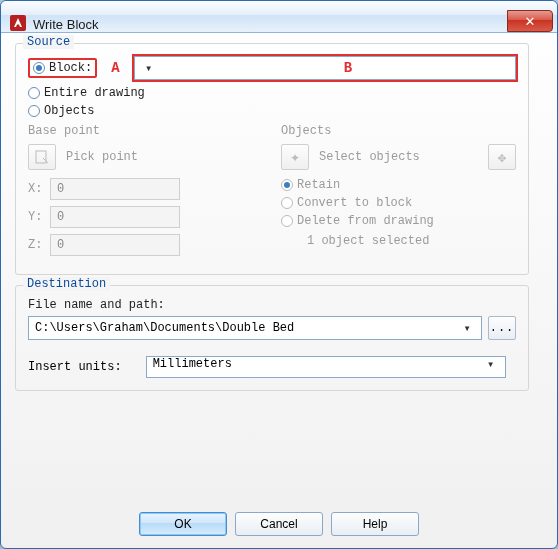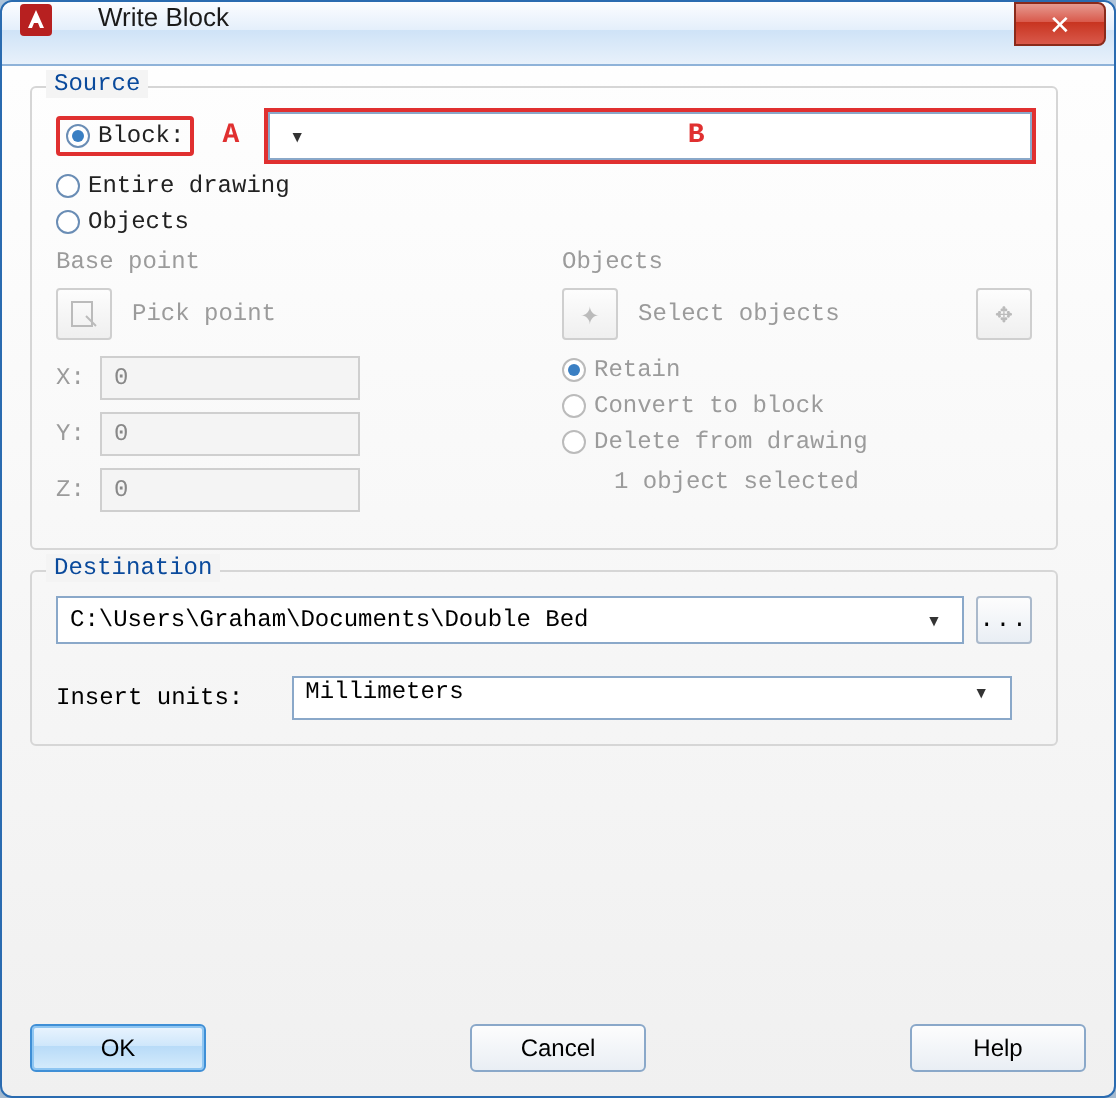--- a/index.html
+++ b/index.html
@@ -22,23 +22,22 @@
     box-shadow: 0 4px 20px rgba(0,0,0,0.3);
     display: flex;
     flex-direction: column;
   }
   .titlebar {
     height: 32px;
     background: linear-gradient(#fcfdff,#e4effb 45%,#cfe3f7 46%,#e8f1fb);
     border-bottom: 1px solid #8fb3d9;
     border-radius: 6px 6px 0 0;
     display: flex;
-    align-items: flex-start;
+    align-items: flex-end;
     padding: 0 2px 0 8px;
-    gap: 16px;
   }
   .app-icon {
     width: 18px; height: 18px;
     margin-right: 6px;
     display: flex; align-items: center; justify-content: center;
   }
   .title-text { color: #1a1a1a; font-size: 13px; flex: 1; }
   .close-btn {
     width: 46px; height: 22px;
     background: linear-gradient(#e69a90,#d9594b 45%,#c83420 46%,#d9594b);
@@ -174,21 +173,21 @@
   .units-combo {
     flex: 1; height: 22px;
     border: 1px solid #8aa8c9;
     background: #fff;
     display: flex; align-items: flex-start;
     padding: 0 6px;
     max-width: 360px;
   }
   .btn-row {
     display: flex;
-    justify-content: space-between;
+    justify-content: center;
     gap: 8px;
     padding: 10px 14px 12px 14px;
   }
   .btn {
     min-width: 88px; height: 24px;
     border: 1px solid #8aa8c9;
     background: linear-gradient(#fdfdfd,#e9eef4);
     border-radius: 3px;
     display: flex; align-items: center; justify-content: center;
     cursor: pointer;
@@ -298,20 +297,21 @@
             <div class="obj-status">1 object selected</div>
           </div>
         </div>
 
       </div>
     </div>
 
     <div class="group">
       <span class="group-label" style="background:#f4f4f4;">Destination</span>
       <div class="group-box">
+        <div class="dest-label">File name and path:</div>
         <div class="path-row">
           <div class="path-combo">
             <span style="flex:1;">C:\Users\Graham\Documents\Double Bed</span>
             <span class="combo-arrow">▾</span>
           </div>
           <div class="browse-btn">
             <span>...</span>
           </div>
         </div>
         <div class="units-row">

